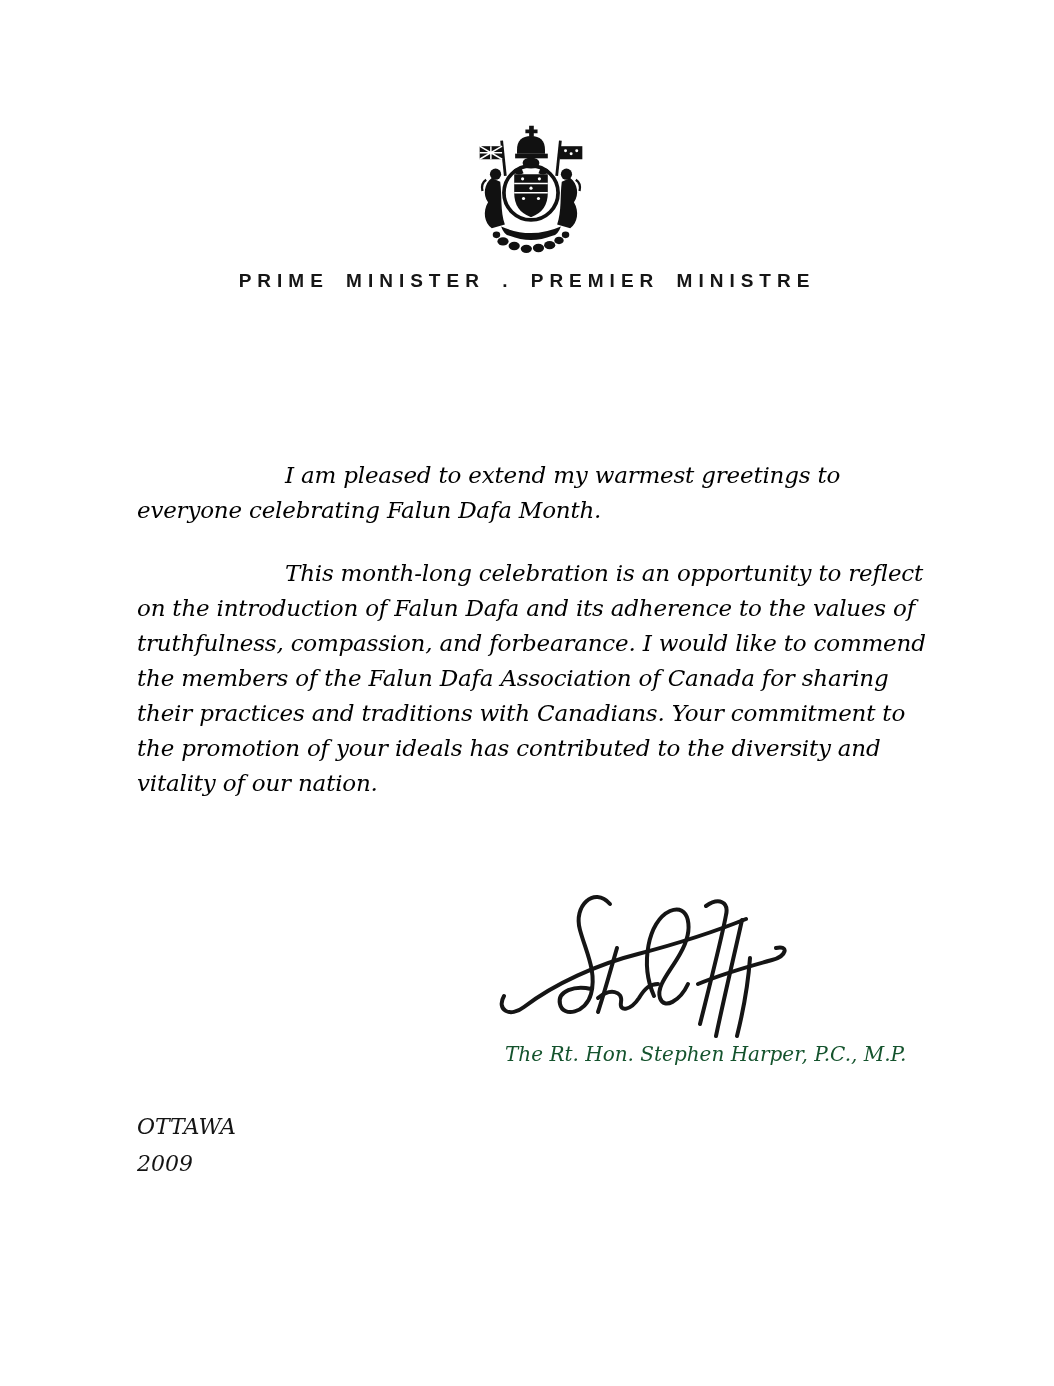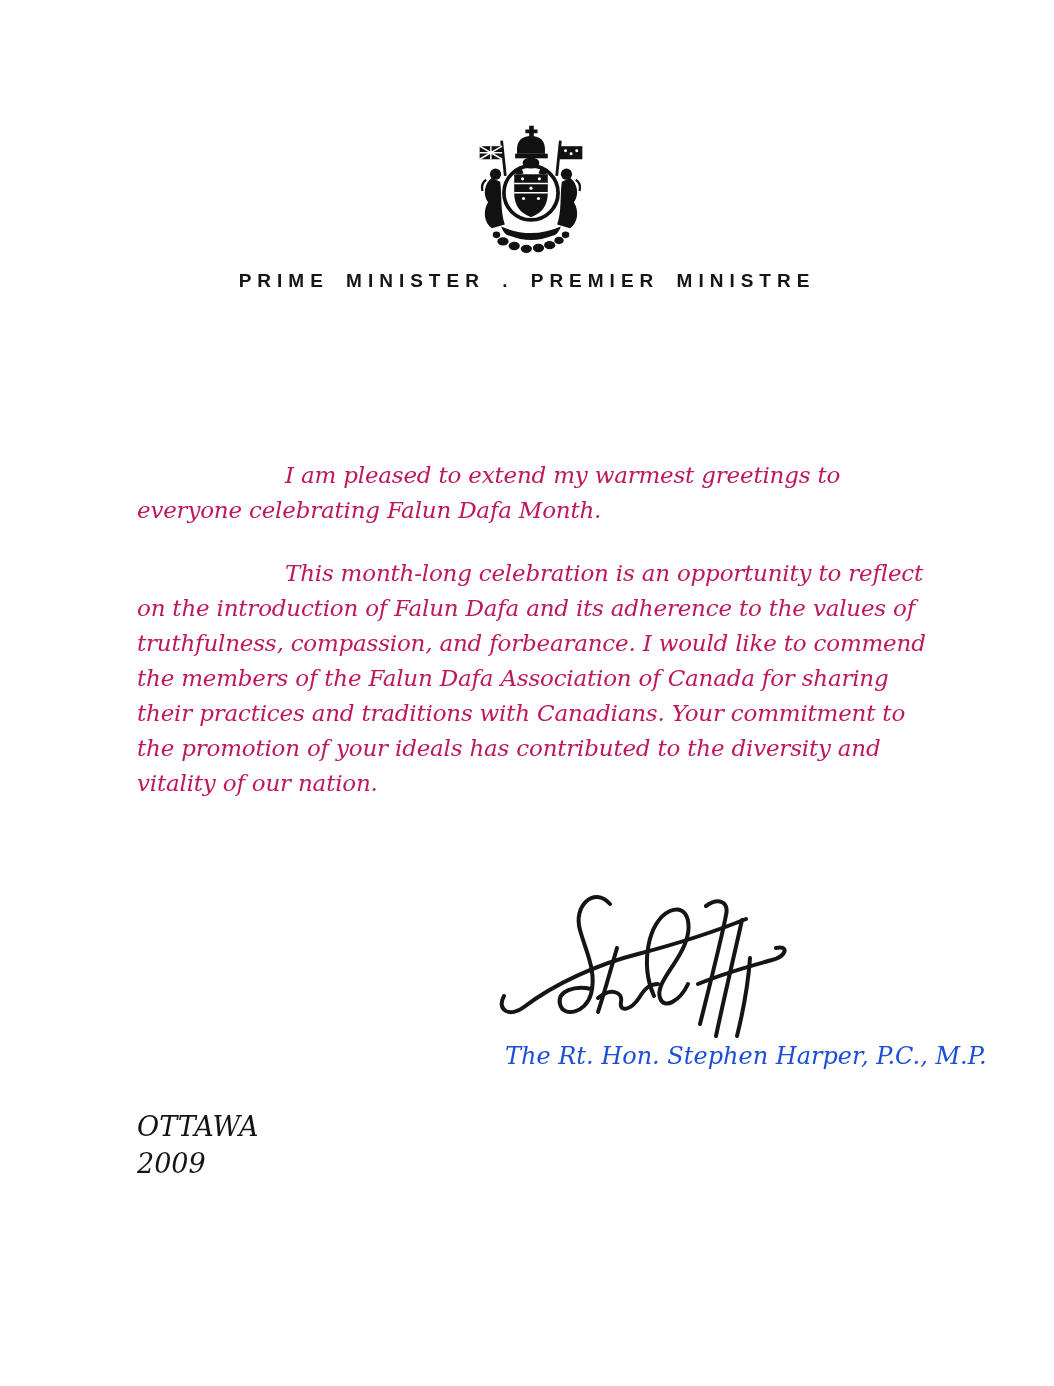--- a/index.html
+++ b/index.html
@@ -37,45 +37,45 @@
   }
   .body-block {
     position: absolute;
     top: 458px;
     left: 137px;
     width: 812px;
     font-style: italic;
     font-size: 23px;
     line-height: 35px;
     letter-spacing: -0.2px;
-    color: #be185d;
+    color: #000000;
   }
   .body-block p { text-indent: 148px; margin-bottom: 28px; }
   .signature {
     position: absolute;
     top: 888px;
     left: 498px;
     width: 300px;
     height: 155px;
   }
   .signoff {
     position: absolute;
     top: 1042px;
     left: 505px;
     font-style: italic;
-    font-size: 24px;
-    color: #1d4ed8;
+    font-size: 20px;
+    color: #14532d;
     white-space: nowrap;
   }
   .place-block {
     position: absolute;
     top: 1108px;
     left: 137px;
     font-style: italic;
-    font-size: 27px;
+    font-size: 22px;
     line-height: 37px;
     color: #141414;
   }
 </style>
 </head>
 <body>
 
 <div class="page">
 
   <svg class="emblem" viewBox="0 0 120 140" xmlns="http://www.w3.org/2000/svg" aria-hidden="true">

